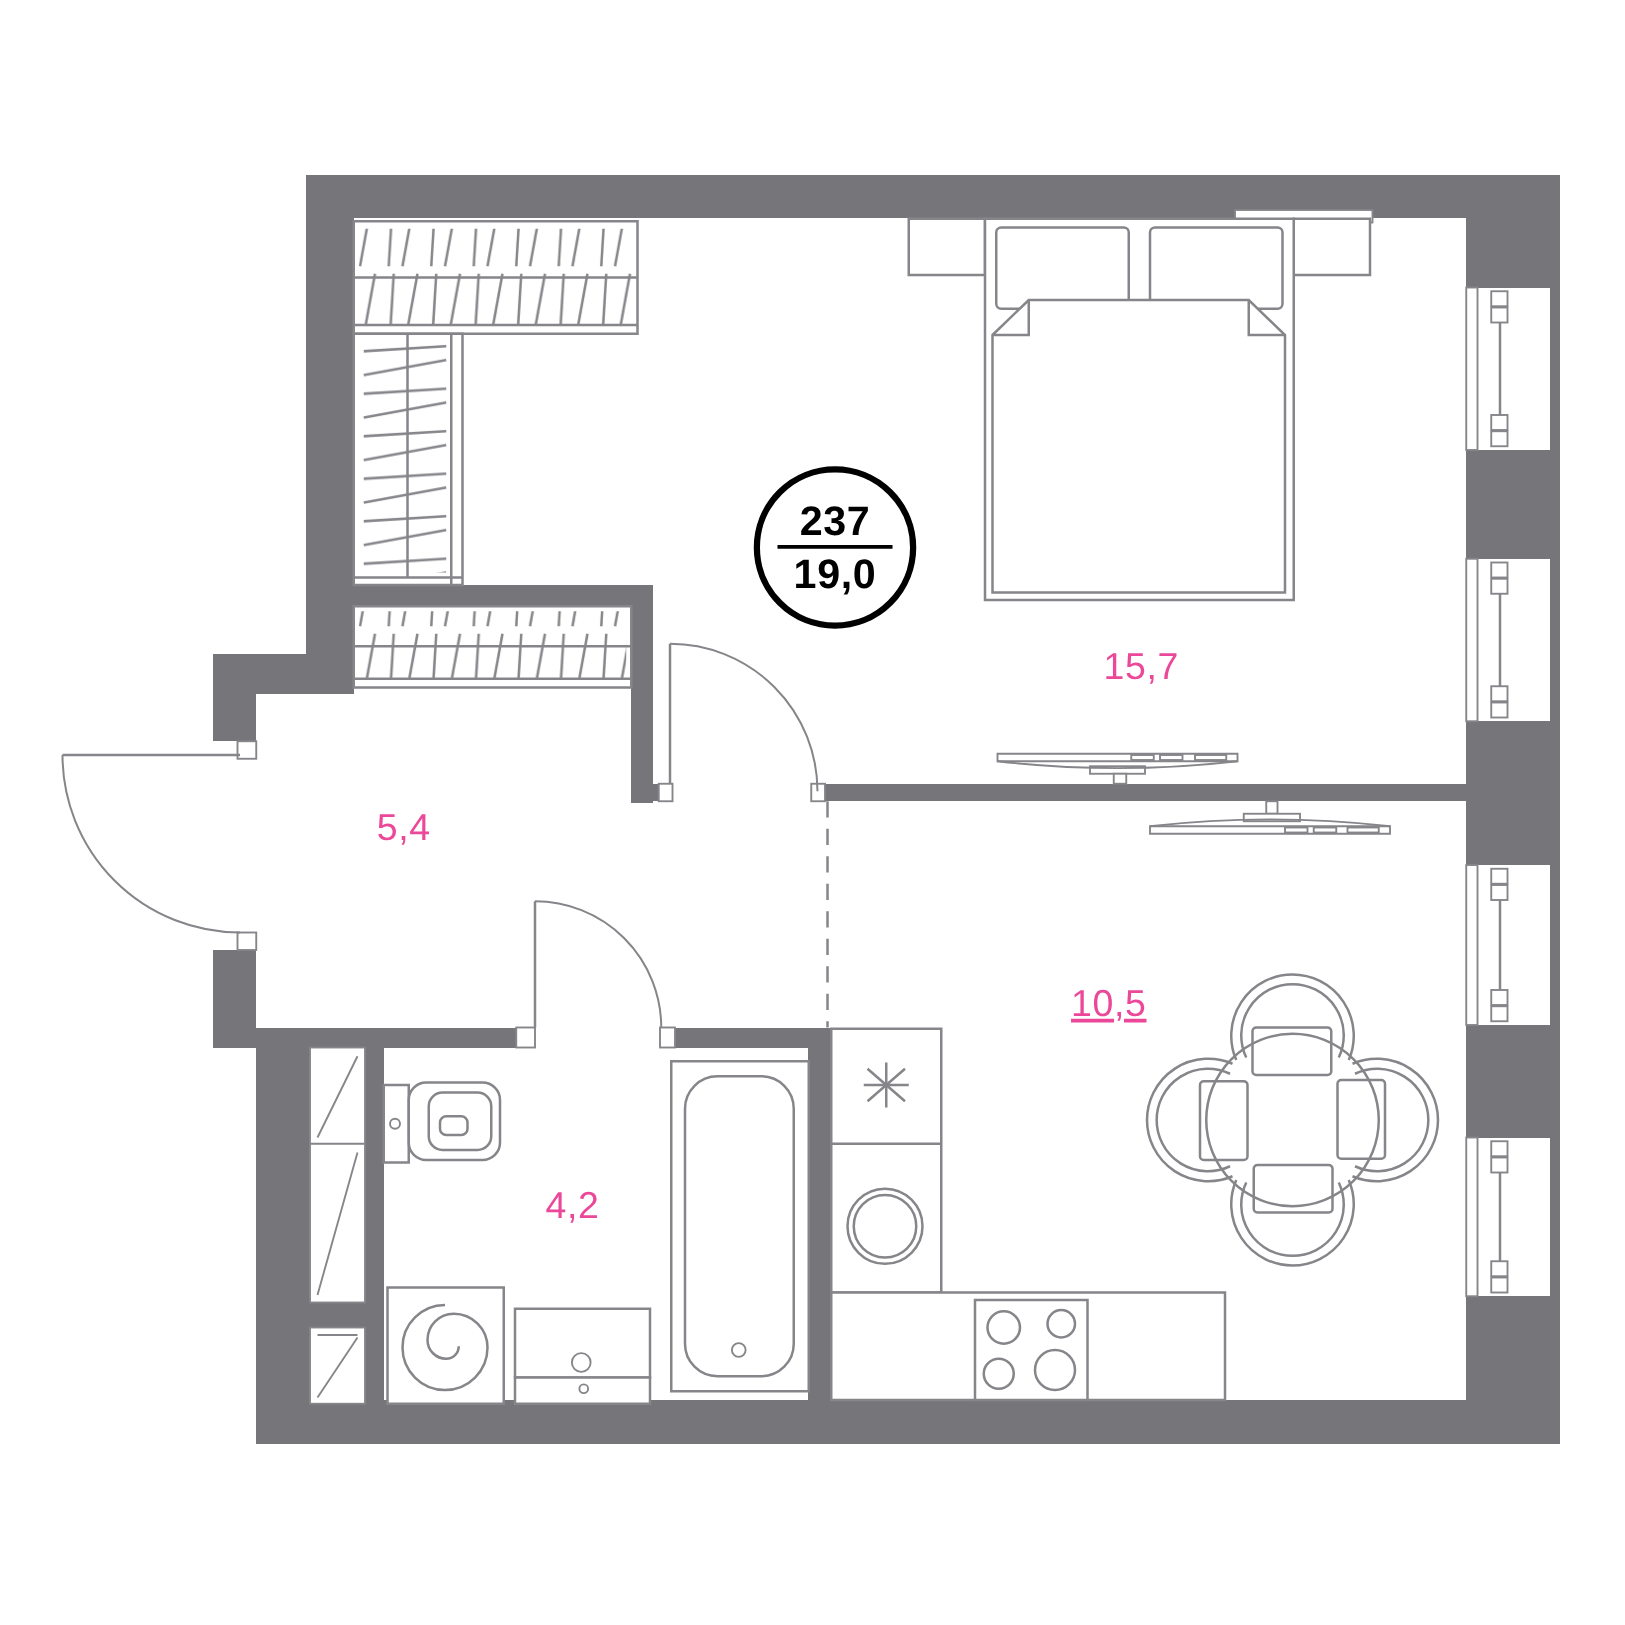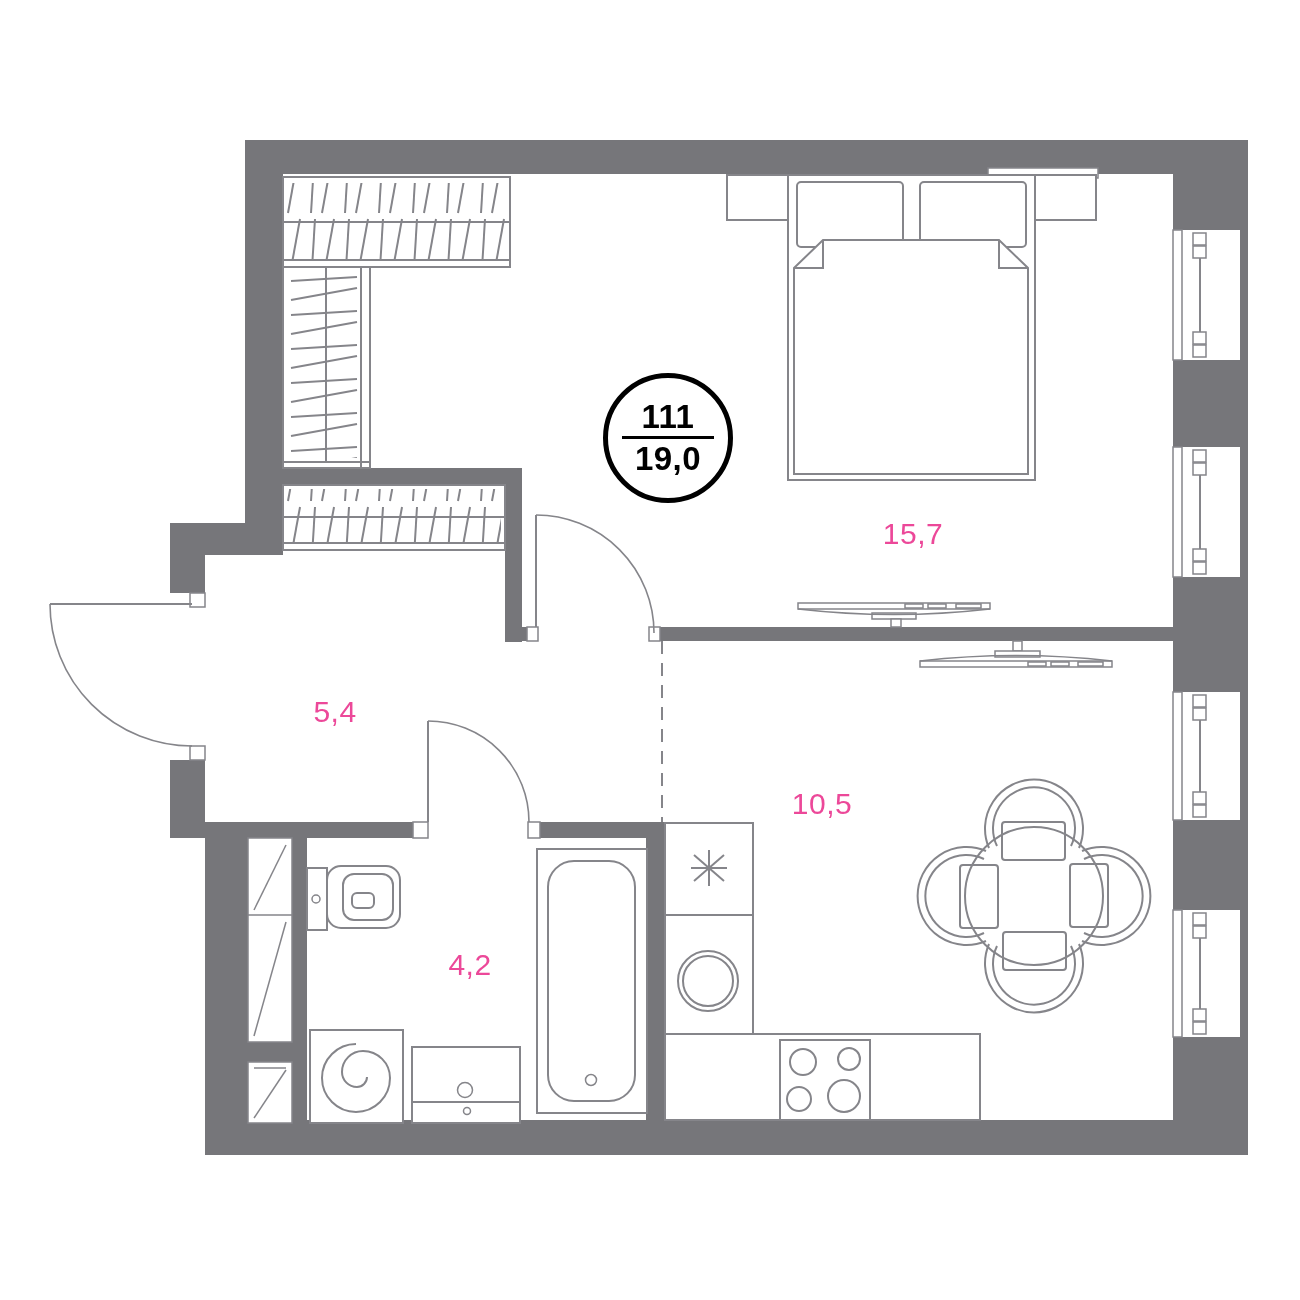--- a/index.html
+++ b/index.html
@@ -263,22 +263,22 @@
     <line x1="248" y1="915" x2="292" y2="915"></line>
     <line x1="286" y1="845" x2="254" y2="910"></line>
     <line x1="286" y1="922" x2="254" y2="1036"></line>
     <rect x="248" y="1062" width="44" height="61"></rect>
     <line x1="254" y1="1068" x2="286" y2="1068"></line>
     <line x1="286" y1="1070" x2="254" y2="1118"></line>
   </g>
 </svg>
 
   <div class="room-label" style="left:913px;top:534px;">15,7</div>
-  <div class="room-label" style="left:323px;top:712px;margin-left:12px;">5,4</div>
-  <div class="room-label" style="left:458px;top:965px;margin-left:12px;">4,2</div>
-  <div class="room-label" style="left:822px;top:804px;">10,5</div>
+  <div class="room-label" style="left:323px;top:663px;">5,4</div>
+  <div class="room-label" style="left:458px;top:965px;">4,2</div>
+  <div class="room-label" style="left:887px;top:804px;text-decoration:underline;">10,5</div>
 
   <div class="unit-badge">
-    <div class="num">111</div>
+    <div class="num">237</div>
     <div class="frac"></div>
     <div class="area">19,0</div>
   </div>
 </div>
 
 </body></html>

